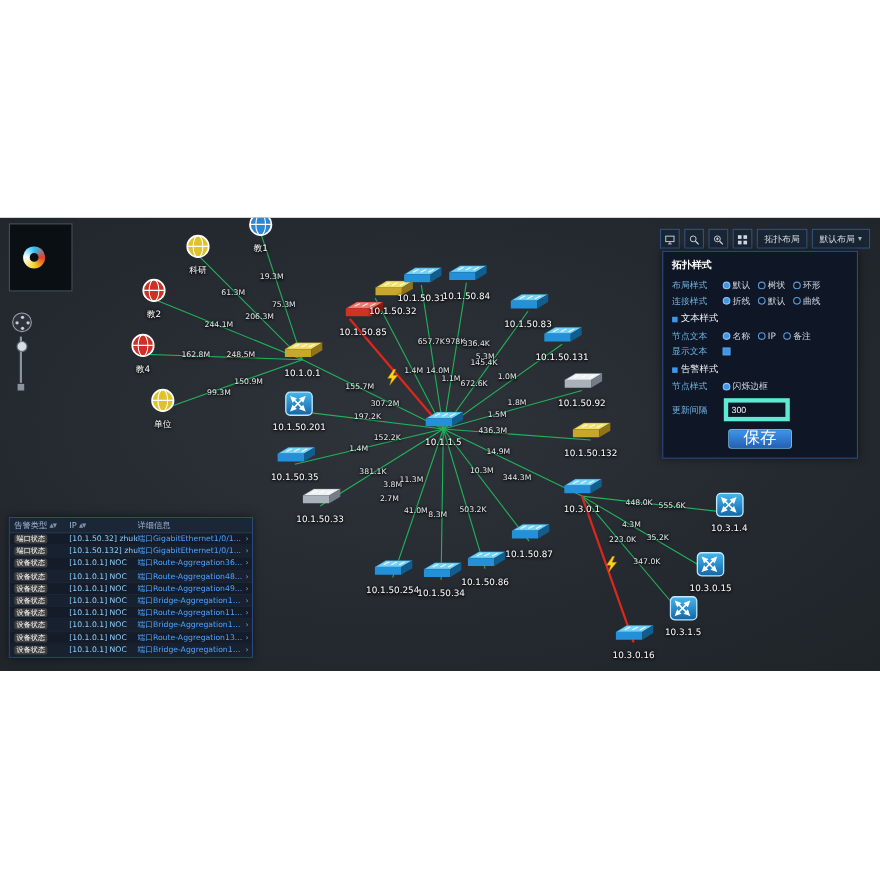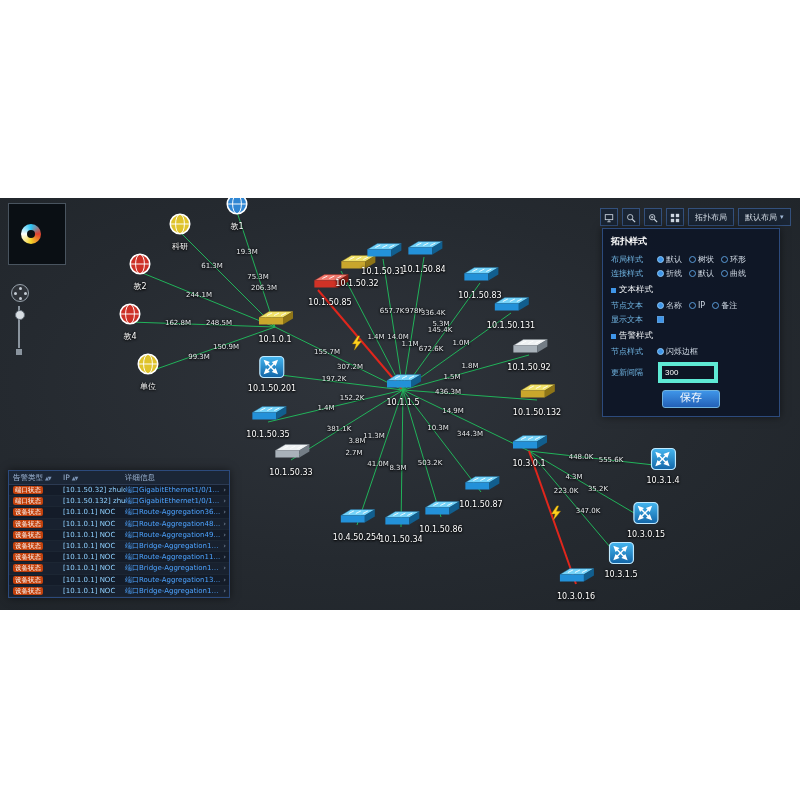--- a/index.html
+++ b/index.html
@@ -42,34 +42,34 @@
   .sp-label{color:#6fb3e0;width:42px;flex:none;}
   .opt{display:flex;align-items:center;gap:2px;margin-right:3px;cursor:pointer;}
   .radio{width:7px;height:7px;border-radius:50%;border:1px solid #5a9bd8;box-sizing:border-box;background:transparent;}
   .radio.sel{background:#3f95e8;border-color:#8cc6f5;}
   .checkbox{width:7px;height:7px;border:1px solid #5a9bd8;box-sizing:border-box;}
   .checkbox.sel{background:#3f95e8;}
   .opt-t{color:#cfd8e3;}
   .sp-interval{display:flex;align-items:center;gap:5px;margin-top:4px;}
   .sp-interval input{width:46px;height:13px;background:#0d1624;border:4px solid #5eead4;color:#fff;font-size:8px;padding:0 3px;}
   .save-btn{display:block;margin:7px auto 0;width:56px;height:16px;background:linear-gradient(#3f95e8,#2361b8);
-            border:1px solid #6fb3e0;border-radius:3px;color:#fff;font-size:11px;text-align:center;line-height:14px;cursor:pointer;}
+            border:1px solid #6fb3e0;border-radius:3px;color:#fff;font-size:15px;text-align:center;line-height:14px;cursor:pointer;}
   
   .alertpanel{position:absolute;left:8px;top:272px;width:220px;background:#131b27;border:1px solid #2c4a7c;
               font-size:7px;box-shadow:0 0 8px rgba(0,0,0,0.5);}
   .alert-title{height:15px;background:linear-gradient(#3e6cc0,#27479b);color:#fff;font-size:9px;
                display:flex;align-items:center;justify-content:space-between;padding:0 5px;}
   .alert-head{display:flex;background:#1b2636;color:#9fb6d4;height:13px;align-items:center;border-bottom:1px solid #2c3a52;font-size:7.5px;}
   .col-type{width:50px;padding-left:4px;flex:none;display:flex;align-items:center;gap:2px;}
   .col-ip{width:62px;flex:none;display:flex;align-items:center;gap:2px;overflow:hidden;white-space:nowrap;}
   .col-detail{flex:1;overflow:hidden;white-space:nowrap;text-overflow:ellipsis;}
   .sort{font-size:5px;letter-spacing:-1px;color:#7b93b5;}
   .alert-row{display:flex;align-items:center;height:10.2px;background:#141c29;border-bottom:1px solid #1c2633;color:#cfd8e3;cursor:pointer;}
   .alert-row:nth-child(even){background:#18212f;}
-  .badge{background:#c2410c;color:#fff;border-radius:2px;padding:0 2px;font-size:6.5px;line-height:8px;white-space:nowrap;}
+  .badge{background:#404040;color:#fff;border-radius:2px;padding:0 2px;font-size:6.5px;line-height:8px;white-space:nowrap;}
   .ip-cell{color:#8fd0ff;}
   .detail-cell{color:#4da3ff;}
   .chev{color:#8091a6;padding:0 3px;flex:none;}
 </style>
 </head>
 <body>
 
 <div class="page">
   <div class="canvas">
     <svg id="edges-svg">
@@ -97,21 +97,21 @@
         <line x1="403" y1="192" x2="529" y2="253" stroke="#21b35a" stroke-width="1"></line>
         <line x1="529" y1="253" x2="663" y2="268" stroke="#21b35a" stroke-width="1"></line>
         <line x1="529" y1="253" x2="646" y2="322" stroke="#21b35a" stroke-width="1"></line>
         <line x1="529" y1="253" x2="621" y2="362" stroke="#21b35a" stroke-width="1"></line>
         <line x1="529" y1="253" x2="576" y2="386" stroke="#e0261c" stroke-width="2"></line>
       </svg>
     <div id="labels-layer">
         <span class="elabel" style="left: 212px; top: 68px;">61.3M</span>
         <span class="elabel" style="left: 247px; top: 54px;">19.3M</span>
         <span class="elabel" style="left: 258px; top: 79px;">75.3M</span>
-        <span class="elabel" style="left: 236px; top: 90px; margin-left: 28px;">206.3M</span>
+        <span class="elabel" style="left: 236px; top: 90px;">206.3M</span>
         <span class="elabel" style="left: 199px; top: 97px;">244.1M</span>
         <span class="elabel" style="left: 178px; top: 125px;">162.8M</span>
         <span class="elabel" style="left: 219px; top: 125px;">248.5M</span>
         <span class="elabel" style="left: 226px; top: 149px;">150.9M</span>
         <span class="elabel" style="left: 199px; top: 159px;">99.3M</span>
         <span class="elabel" style="left: 327px; top: 154px;">155.7M</span>
         <span class="elabel" style="left: 350px; top: 169px;">307.2M</span>
         <span class="elabel" style="left: 334px; top: 181px;">197.2K</span>
         <span class="elabel" style="left: 352px; top: 200px;">152.2K</span>
         <span class="elabel" style="left: 326px; top: 210px;">1.4M</span>
@@ -314,21 +314,21 @@
             </svg></span>
           <span class="lbl">10.1.50.33</span>
         </div>
         <div class="node" style="left: 357px; top: 327px;">
           <span><svg width="38" height="19" viewBox="0 0 38 19">
               <polygon points="3,7 27,7 37,1 13,1" fill="#74d2f8" stroke="#115e8e" stroke-width="0.4"></polygon>
               <polygon points="3,7 3,14 27,14 27,7" fill="#2391d9"></polygon>
               <polygon points="27,14 27,7 37,1 37,8" fill="#115e8e"></polygon>
               <path d="M11,5 l5,-2.5 M18,5 l5,-2.5 M25,5 l5,-2.5" stroke="rgba(255,255,255,0.85)" stroke-width="1" fill="none"></path>
             </svg></span>
-          <span class="lbl">10.4.50.254</span>
+          <span class="lbl">10.1.50.254</span>
         </div>
         <div class="node" style="left: 401px; top: 329px;">
           <span><svg width="38" height="19" viewBox="0 0 38 19">
               <polygon points="3,7 27,7 37,1 13,1" fill="#74d2f8" stroke="#115e8e" stroke-width="0.4"></polygon>
               <polygon points="3,7 3,14 27,14 27,7" fill="#2391d9"></polygon>
               <polygon points="27,14 27,7 37,1 37,8" fill="#115e8e"></polygon>
               <path d="M11,5 l5,-2.5 M18,5 l5,-2.5 M25,5 l5,-2.5" stroke="rgba(255,255,255,0.85)" stroke-width="1" fill="none"></path>
             </svg></span>
           <span class="lbl">10.1.50.34</span>
         </div>

